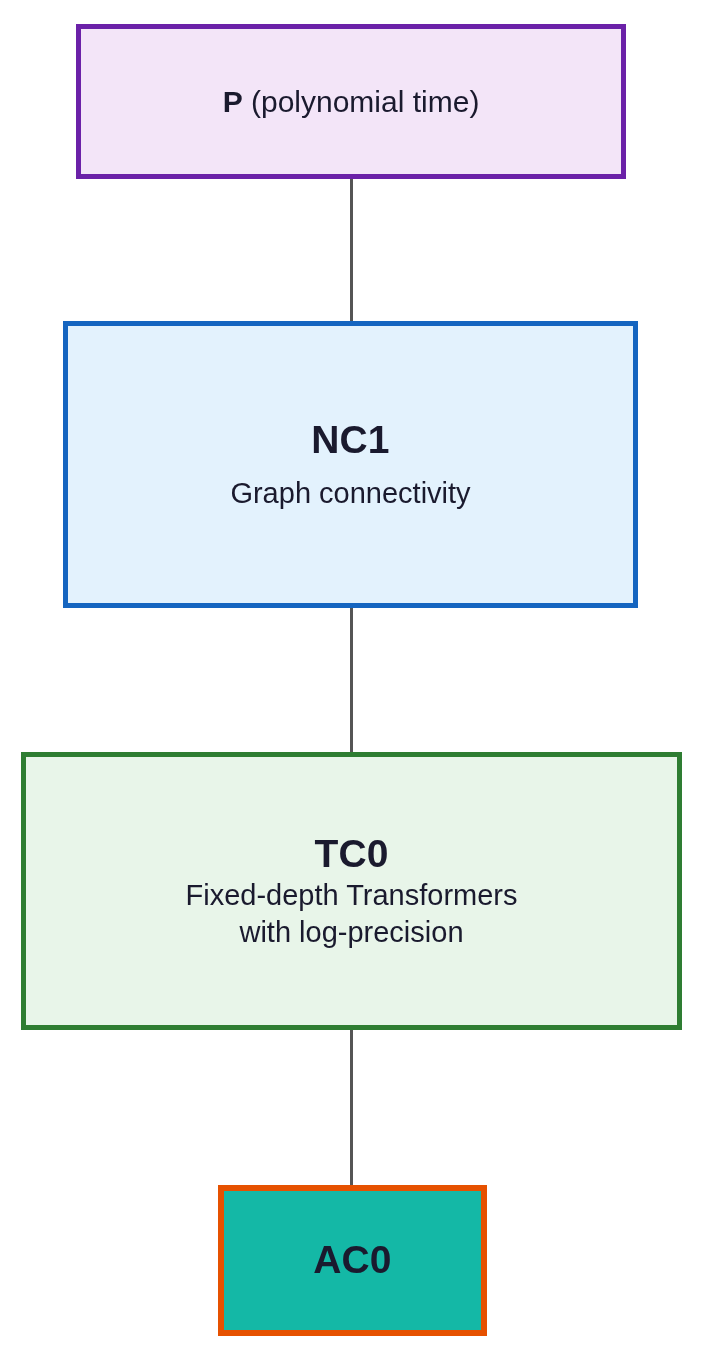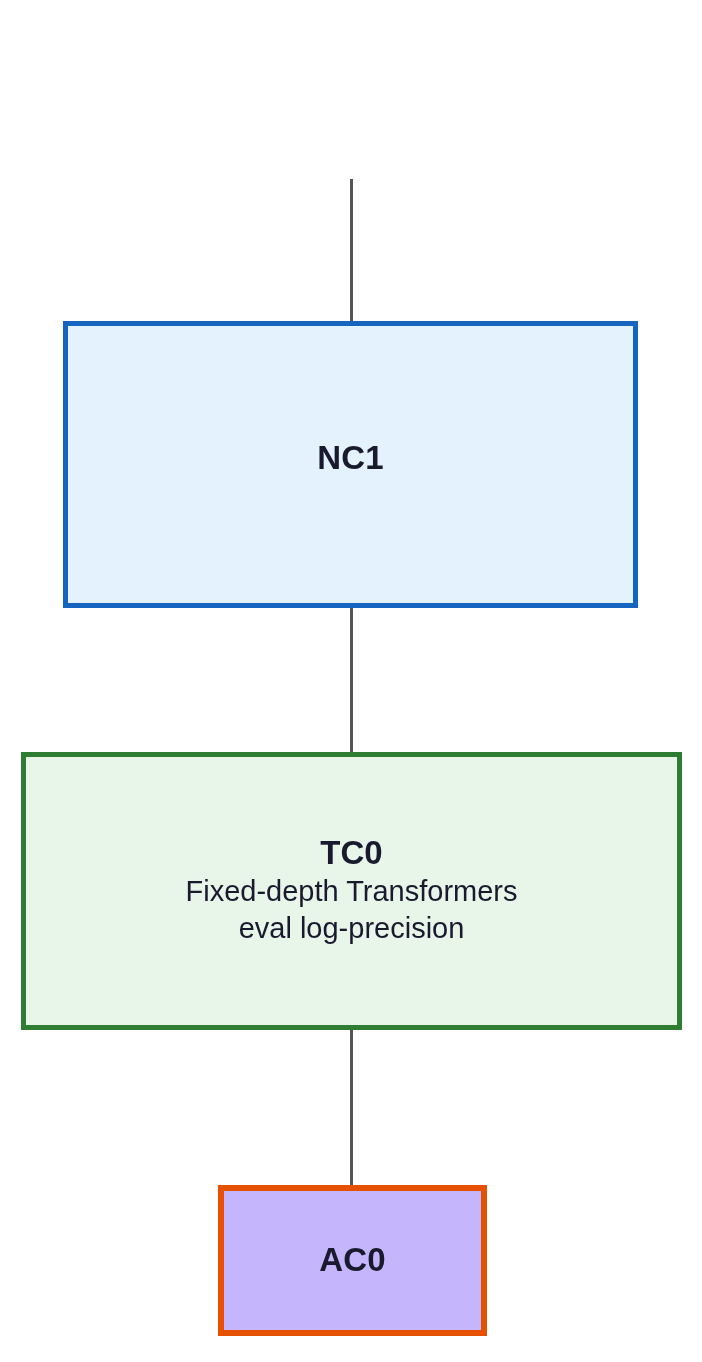--- a/index.html
+++ b/index.html
@@ -36,21 +36,21 @@
     flex-direction: column;
     align-items: center;
     justify-content: center;
     text-align: center;
     color: #1a1a2e;
     border-style: solid;
   }
 
   .node-title {
     font-weight: bold;
-    font-size: 33px;
+    font-size: 39px;
     line-height: 1.18;
     letter-spacing: 0.1px;
     white-space: nowrap;
   }
 
   .node-sub {
     font-weight: normal;
     font-size: 29px;
     line-height: 1.28;
     white-space: nowrap;
@@ -90,45 +90,51 @@
     border-color: #2e7d32;
     background: #e8f5e9;
   }
   #node-tc0 .node-title { margin-bottom: 0; }
 
   #node-ac0 {
     left: 218px; top: 1185px;
     width: 269px; height: 151px;
     border-width: 6px;
     border-color: #e65100;
-    background: #c4b5fd;
+    background: #14b8a6;
   }
 
   
   #edge-p-nc1   { left: 350px; top: 179px;  height: 143px; }
   #edge-nc1-tc0 { left: 350px; top: 607px;  height: 146px; }
   #edge-tc0-ac0 { left: 350px; top: 1029px; height: 157px; }
 </style>
 </head>
 <body>
 
 <div id="diagram">
 
   <div class="connector" id="edge-p-nc1"></div>
   <div class="connector" id="edge-nc1-tc0"></div>
   <div class="connector" id="edge-tc0-ac0"></div>
 
+  <div class="node" id="node-p">
+    <div class="node-title-inline">
+      <span class="sym">P</span><span class="qualifier"> (polynomial time)</span>
+    </div>
+  </div>
 
   <div class="node" id="node-nc1">
     <div class="node-title">NC1</div>
+    <div class="node-sub">Graph connectivity</div>
   </div>
 
   <div class="node" id="node-tc0">
     <div class="node-title">TC0</div>
     <div class="node-sub">Fixed-depth Transformers</div>
-    <div class="node-sub">eval log-precision</div>
+    <div class="node-sub">with log-precision</div>
   </div>
 
   <div class="node" id="node-ac0">
     <div class="node-title">AC0</div>
   </div>
 
 </div>
 
 </body></html>

